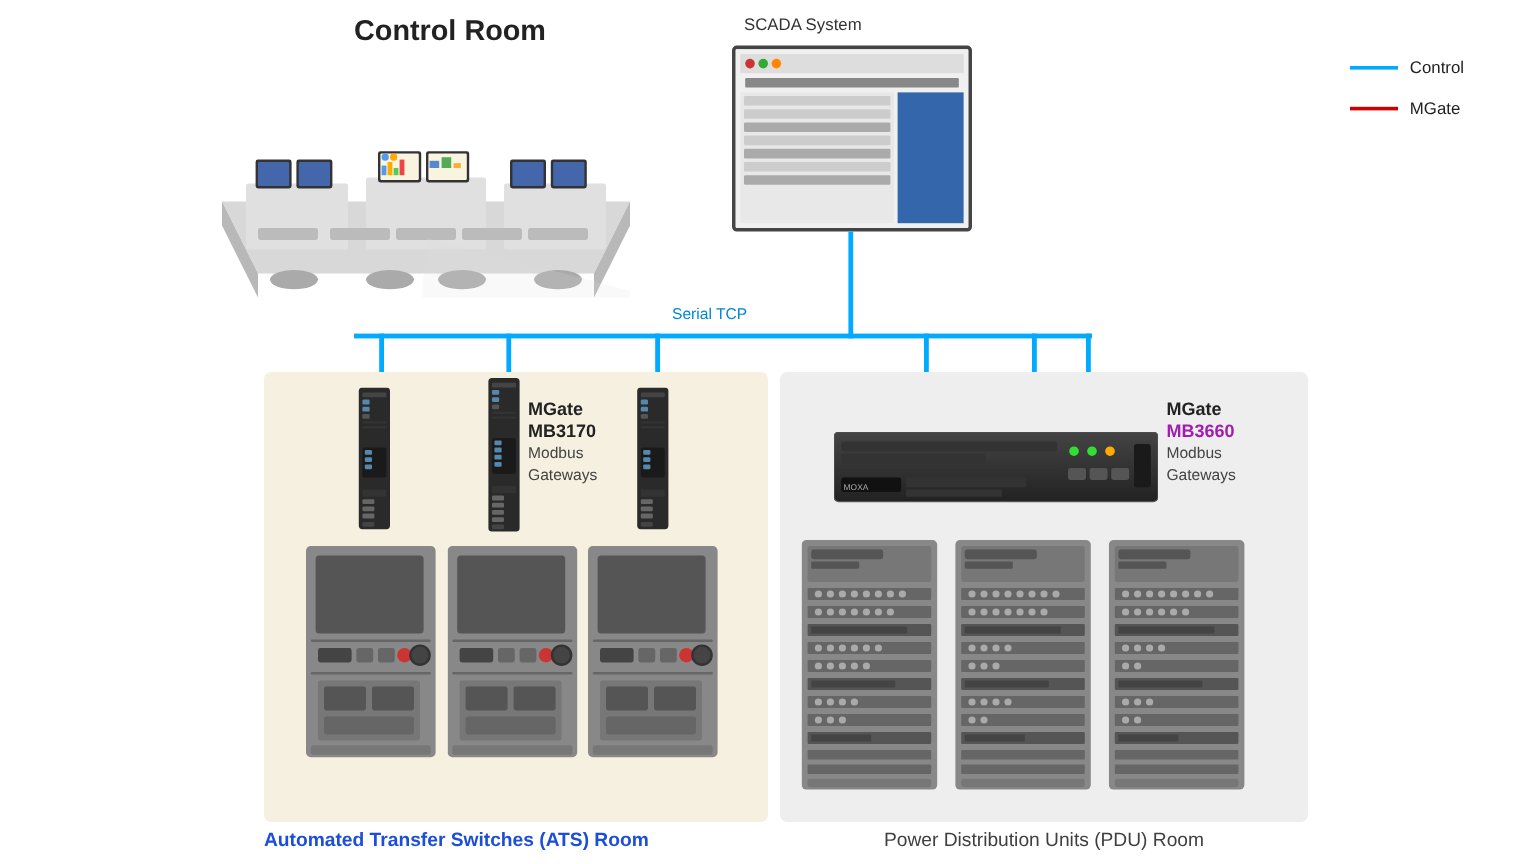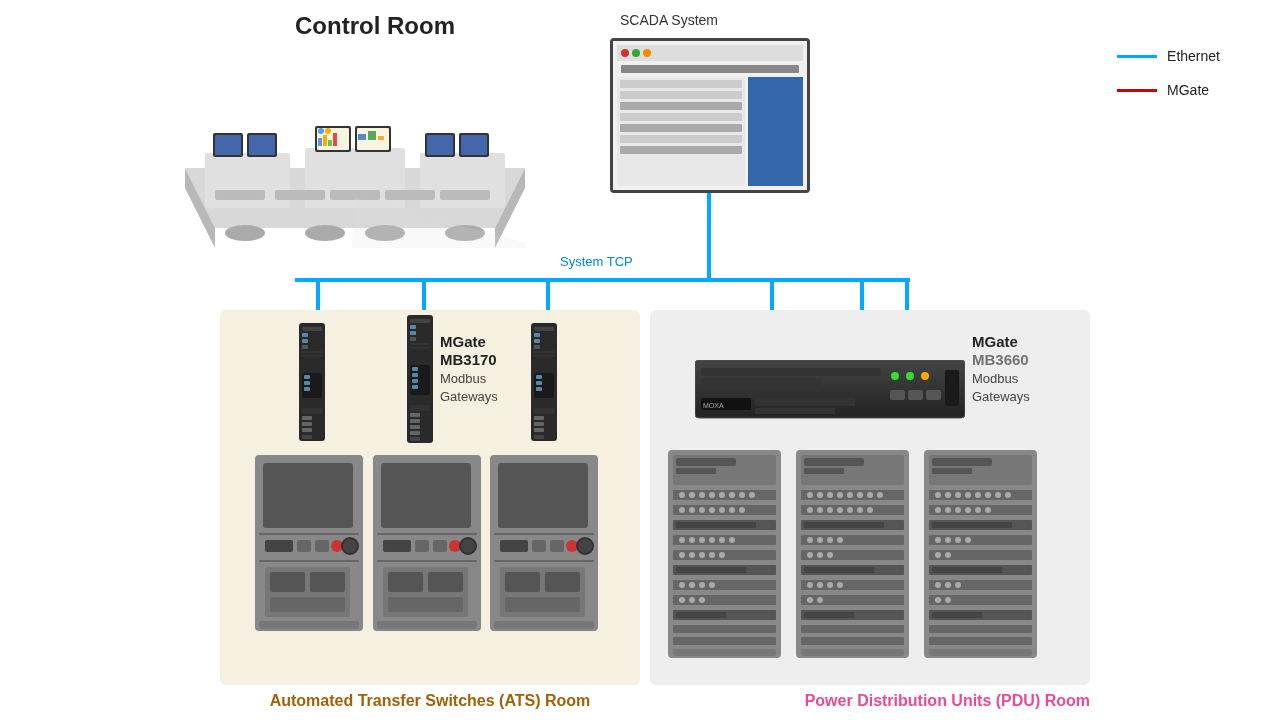--- a/index.html
+++ b/index.html
@@ -281,50 +281,50 @@
       background: #eeeeee;
       border-radius: 6px;
     }
 
     
     .ats-room-label {
       position: absolute;
       top: 692px;
       left: 220px;
       width: 420px;
-      text-align: center;
+      text-align: left;
       font-size: 16px;
       font-weight: bold;
-      color: #a16207;
+      color: #1d4ed8;
     }
     .pdu-room-label {
       position: absolute;
       top: 692px;
       left: 650px;
       width: 440px;
-      text-align: right;
+      text-align: center;
       font-size: 16px;
-      font-weight: bold;
-      color: #ec4899;
+      font-weight: normal;
+      color: #404040;
     }
 
     
     .ctrl-room-svg {
       position: absolute;
       top: 38px;
       left: 185px;
     }
   </style>
 </head>
 <body>
 
 <div class="legend">
   <div class="legend-item">
     <div class="legend-line ethernet"></div>
-    <span class="legend-label">Ethernet</span>
+    <span class="legend-label">Control</span>
   </div>
   <div class="legend-item">
     <div class="legend-line serial"></div>
     <span class="legend-label">MGate</span>
   </div>
 </div>
 
 <div class="control-room-label">Control Room</div>
 
 <div class="scada-label">SCADA System</div>
@@ -401,21 +401,21 @@
         <div class="scada-row" style="background:#aaa;"></div>
       </div>
       <div class="scada-right"></div>
     </div>
   </div>
 </div>
 
 <div class="eth-line-scada"></div>
 
 <div class="modbus-tcp-line"></div>
-<div class="modbus-tcp-label">System TCP</div>
+<div class="modbus-tcp-label">Serial TCP</div>
 
 <div class="eth-line-mb3170-1"></div>
 <div class="eth-line-mb3170-2"></div>
 <div class="eth-line-mb3170-3"></div>
 
 <div class="eth-line-mb3660"></div>
 <div class="eth-line-mb3660-2"></div>
 <div class="eth-line-mb3660-3"></div>
 
 <div class="serial-line-1"></div>
@@ -517,21 +517,21 @@
   <rect x="231" y="30" width="15" height="10" rx="2" fill="#555"></rect>
   <rect x="6" y="38" width="50" height="12" rx="2" fill="#111"></rect>
   <text x="8" y="48" font-size="7" fill="#aaa">MOXA</text>
   <rect x="60" y="38" width="100" height="8" rx="1" fill="#333"></rect>
   <rect x="60" y="48" width="80" height="6" rx="1" fill="#333"></rect>
   <rect x="250" y="10" width="14" height="36" rx="2" fill="#1a1a1a"></rect>
 </svg>
 
 <div style="position:absolute;top:333px;left:972px;">
   <span style="font-size:15px;font-weight:bold;color:#222;">MGate</span><br>
-  <span style="font-size:15px;font-weight:bold;color:#737373;">MB3660</span><br>
+  <span style="font-size:15px;font-weight:bold;color:#a21caf;">MB3660</span><br>
   <span style="font-size:13px;color:#444;">Modbus<br>Gateways</span>
 </div>
 
 <svg style="position:absolute;top:455px;left:255px;" width="110" height="178">
   <rect x="0" y="0" width="108" height="176" rx="4" fill="#888"></rect>
   <rect x="8" y="8" width="90" height="65" rx="3" fill="#555"></rect>
   <rect x="4" y="78" width="100" height="2" rx="1" fill="#666"></rect>
   <rect x="10" y="85" width="28" height="12" rx="2" fill="#444"></rect>
   <rect x="42" y="85" width="14" height="12" rx="2" fill="#666"></rect>
   <rect x="60" y="85" width="14" height="12" rx="2" fill="#666"></rect>

